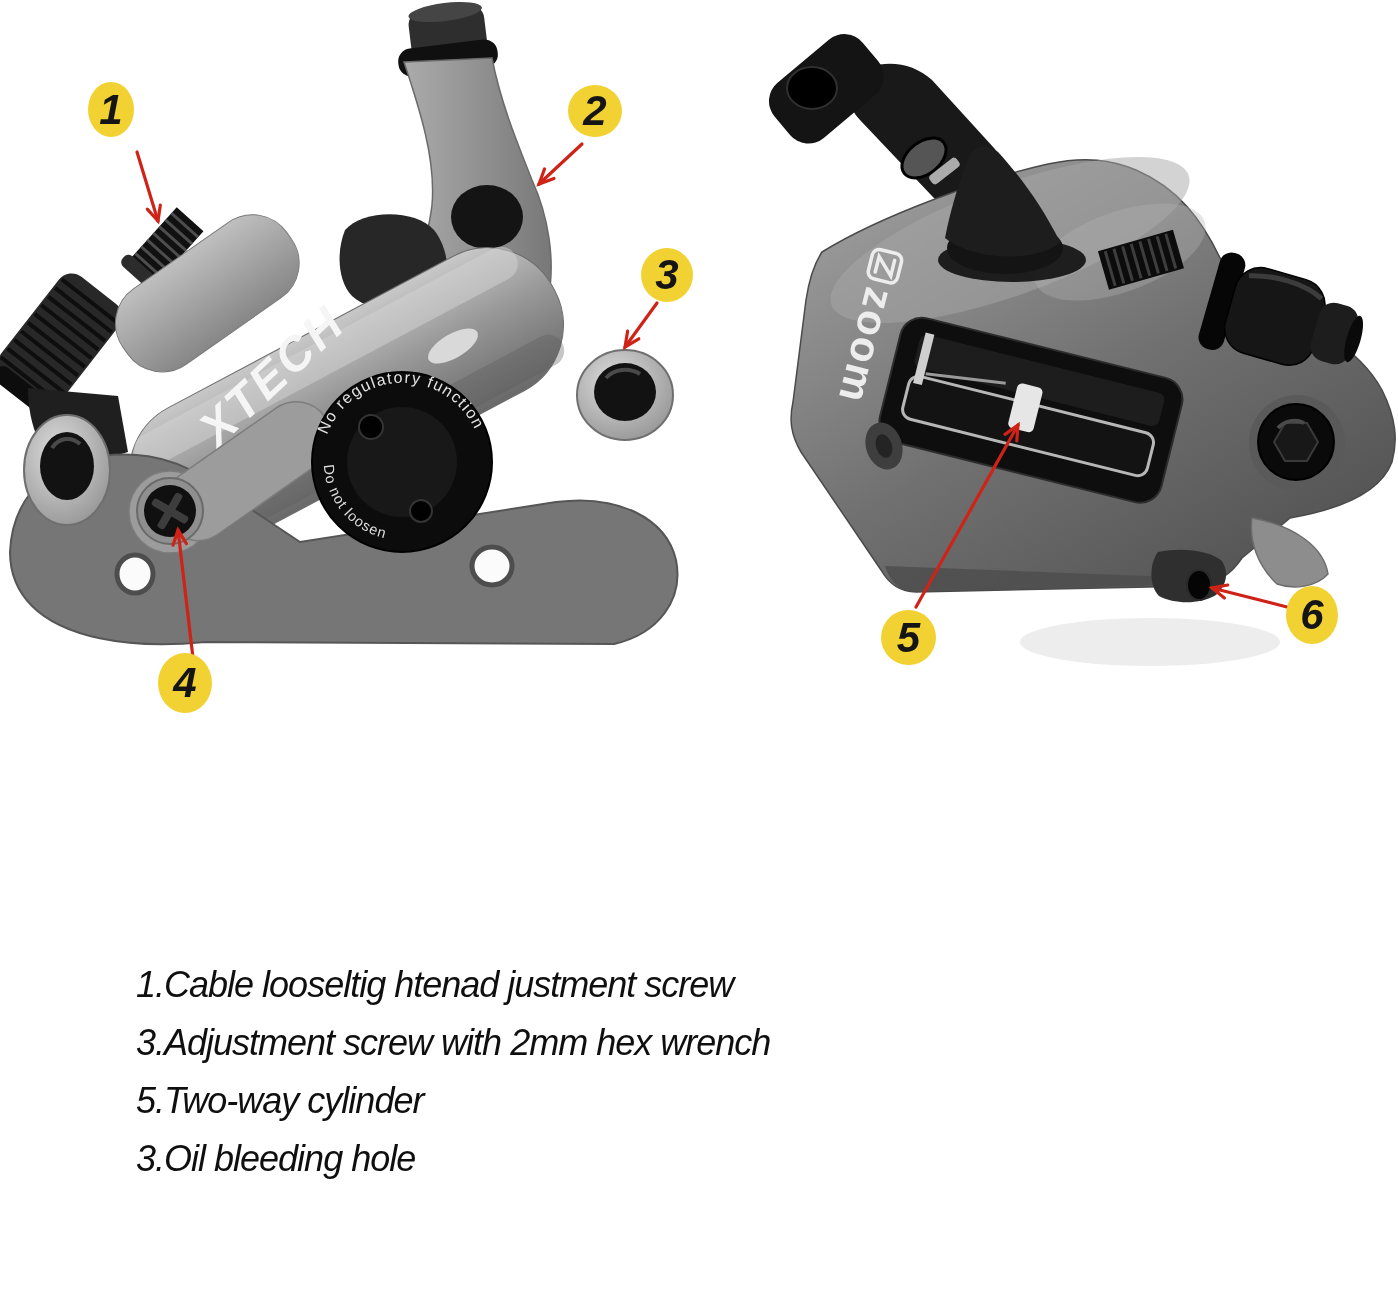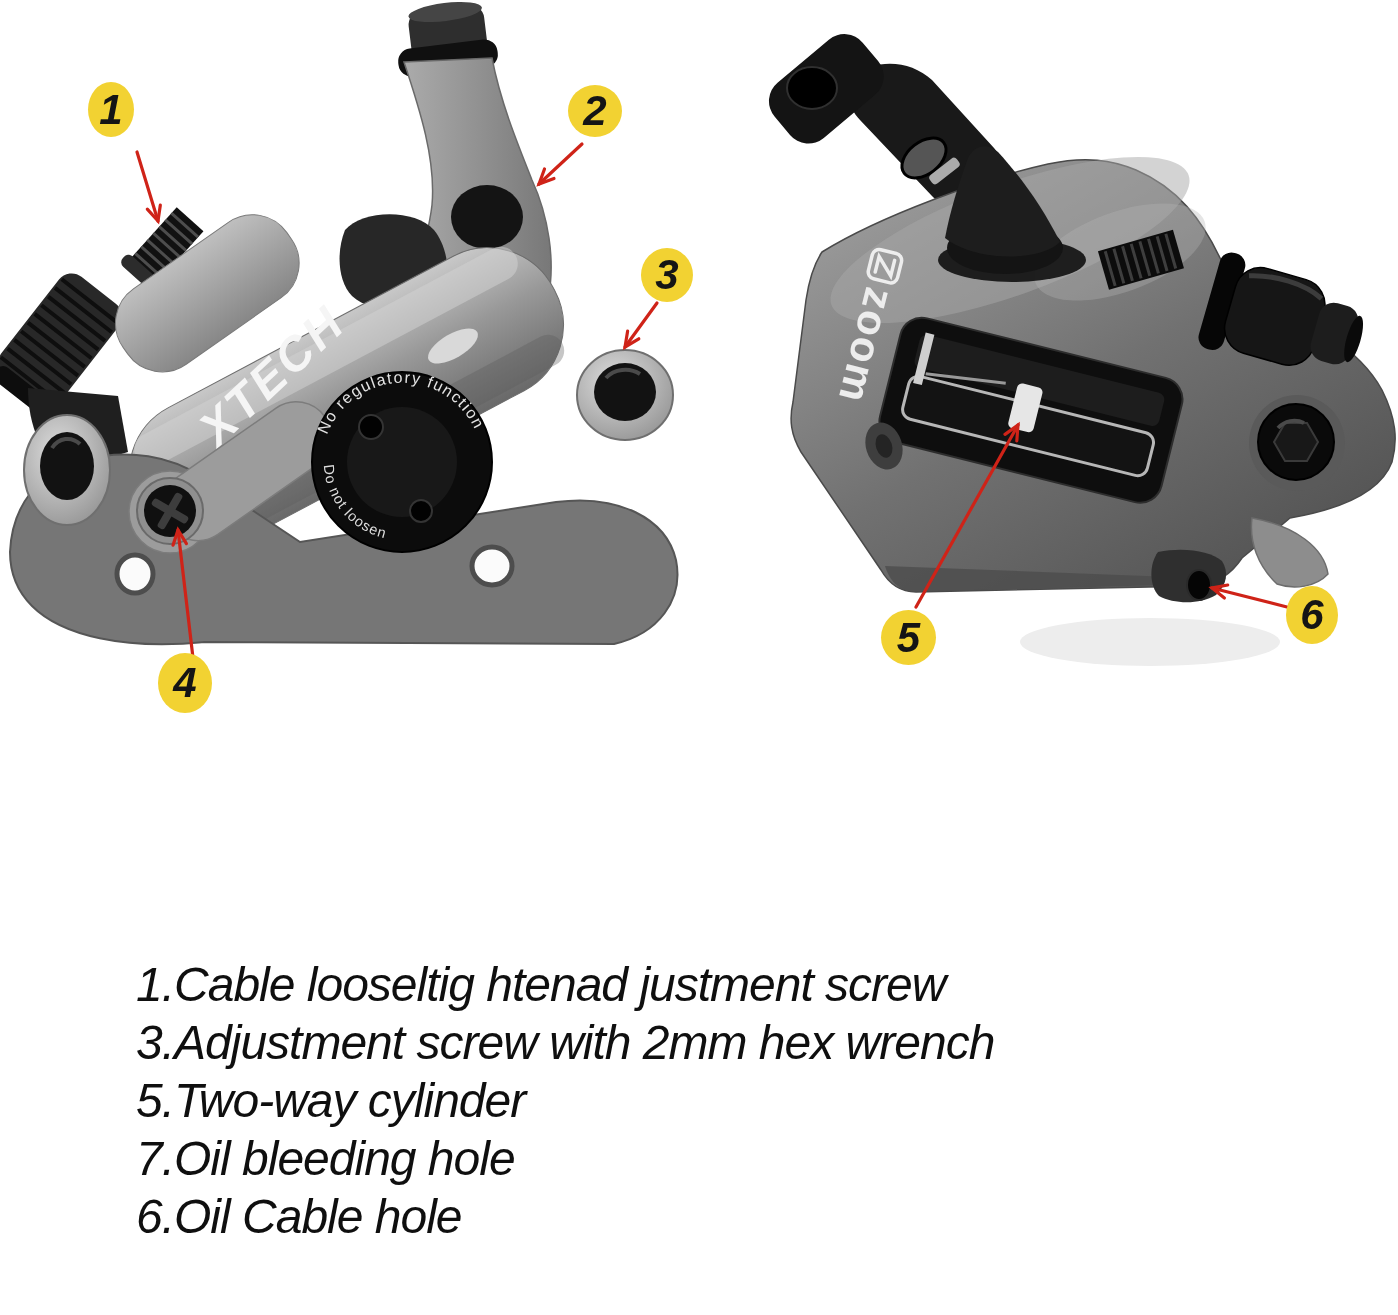--- a/index.html
+++ b/index.html
@@ -9,21 +9,21 @@
   }
   .fig{position:absolute;left:0;top:0;width:1398px;height:1315px;}
   .callout{
     position:absolute;background:#F2D232;border-radius:50%;
     display:flex;align-items:center;justify-content:center;
     font-style:italic;font-weight:600;font-size:42px;color:#151515;
     line-height:1;user-select:none;
   }
   .legend{
     position:absolute;left:136px;top:956px;
-    font-style:italic;font-size:48px;line-height:58px;color:#0f0f0f;
+    font-style:italic;font-size:36px;line-height:58px;color:#0f0f0f;
     letter-spacing:-1px;white-space:nowrap;
   }
   .legend .line{height:58px;}
 </style>
 </head>
 <body>
 
 <div class="canvas">
 
   <svg class="fig" viewBox="0 0 1398 1315">
@@ -257,17 +257,16 @@
       <span>5</span>
     </div>
   <div class="callout" style="left:1286px;top:586px;width:52px;height:58px;">
       <span>6</span>
     </div>
 
   <div class="legend">
     <div class="line">1.Cable looseltig htenad justment screw</div>
     <div class="line">3.Adjustment screw with 2mm hex wrench</div>
     <div class="line">5.Two-way cylinder</div>
-    <div class="line">7.Oil bleeding hole</div>
-    <div class="line">6.Oil Cable hole</div>
+    <div class="line">3.Oil bleeding hole</div>
   </div>
 
 </div>
 
 </body></html>

